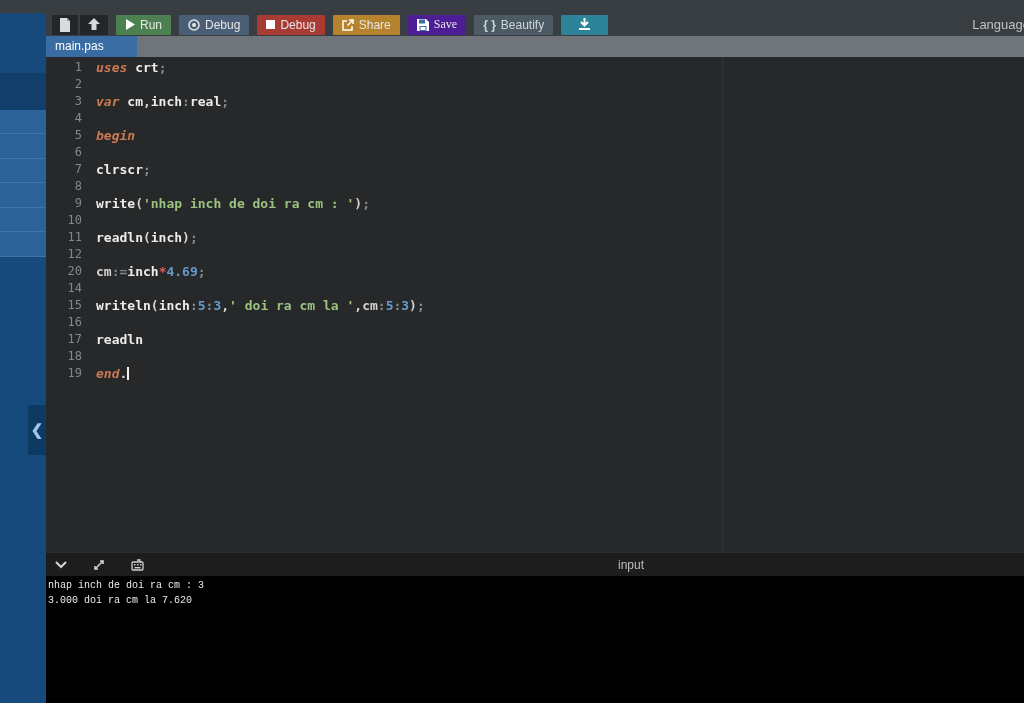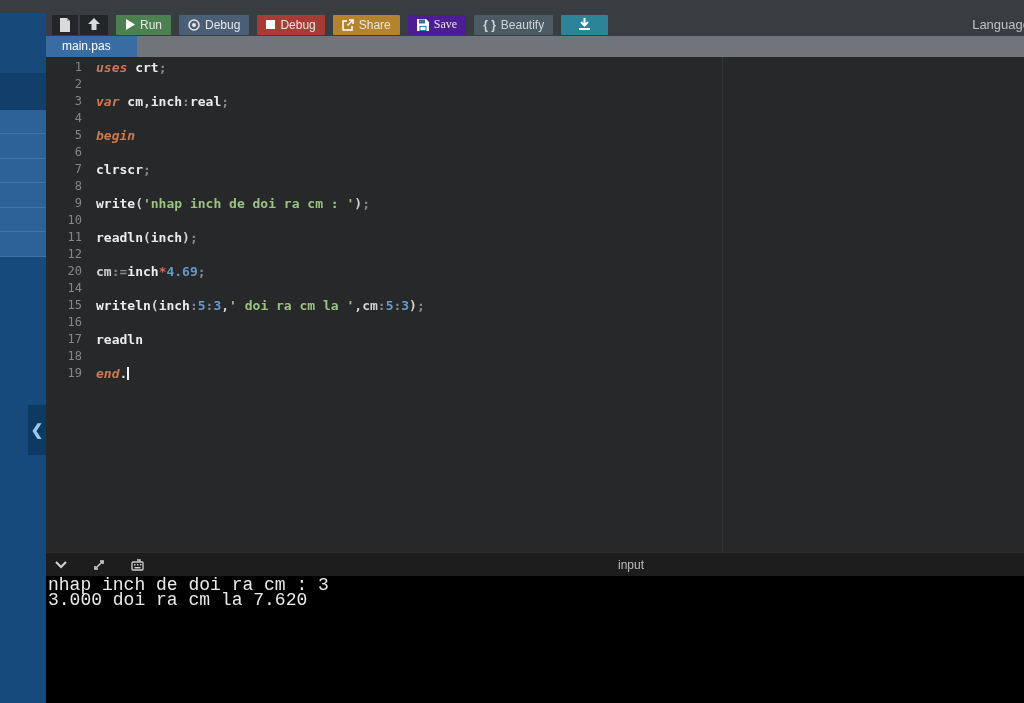--- a/index.html
+++ b/index.html
@@ -35,21 +35,21 @@
   .tb-stop{background:#a83c35;margin-left:8px;}
   .tb-share{background:#b5832d;margin-left:8px;}
   .tb-save{background:#4c1d95;margin-left:8px;font-family:Liberation Serif, serif;}
   .tb-beautify{background:#4c5a64;margin-left:8px;color:#cfd6da;}
   .tb-download{background:#2d8398;margin-left:8px;padding:0 17px;}
   .braces{font-size:12px;font-weight:bold;color:#cfd6da;}
   .tb-language{margin-left:auto;margin-right:-6px;color:#bdc1c4;font-size:13px;white-space:nowrap;}
   
   .tabbar{height:21px;background:#6f757b;display:flex;}
   .tab{width:91px;height:21px;background:#3a6ca4;color:#ffffff;font-size:12px;
-    line-height:21px;padding-left:16px;box-sizing:border-box;cursor:pointer;}
+    line-height:21px;padding-left:9px;box-sizing:border-box;cursor:pointer;}
   
   .editor{position:relative;height:495px;background:#26282a;overflow:hidden;
     font-family:"DejaVu Sans Mono",monospace;font-size:13px;font-weight:700;}
   .print-margin{position:absolute;left:676px;top:0;bottom:0;width:1px;background:#2f3336;}
   .lines{position:relative;padding-top:2px;}
   .line{display:flex;height:17px;line-height:17px;white-space:pre;}
   .gutter{width:46px;box-sizing:border-box;text-align:right;padding-right:10px;
     color:#85888a;font-weight:400;font-size:12px;flex:none;}
   .code{padding-left:4px;}
   .tok-kw{color:#cc7a53;font-style:italic;}
@@ -60,21 +60,21 @@
   .tok-op{color:#d0685c;}
   .tok-pu{color:#85888b;}
   .cursor{display:inline-block;width:2px;height:13px;background:#f2f2f2;vertical-align:-2px;}
   
   .console{position:relative;height:151px;background:#000000;}
   .console-header{height:24px;background:#1d1d1d;border-top:1px solid #2c2c2c;box-sizing:border-box;
     display:flex;align-items:center;padding-left:9px;gap:26px;position:relative;}
   .cicon{color:#cfcfcf;display:flex;align-items:center;cursor:pointer;}
   .console-label{position:absolute;left:572px;top:0;height:24px;line-height:24px;
     color:#bdbdbd;font-size:12px;}
-  .console-output{font-family:"Liberation Mono",monospace;font-size:18px;line-height:15px;
+  .console-output{font-family:"Liberation Mono",monospace;font-size:10px;line-height:15px;
     color:#eaeaea;padding:2px 0 0 2px;white-space:pre;}
 </style>
 </head>
 <body>
 
 <div class="top-strip"></div>
 
 <div class="sidebar">
   <div class="sb-sec1"></div>
   <div class="sb-sec2"></div>

